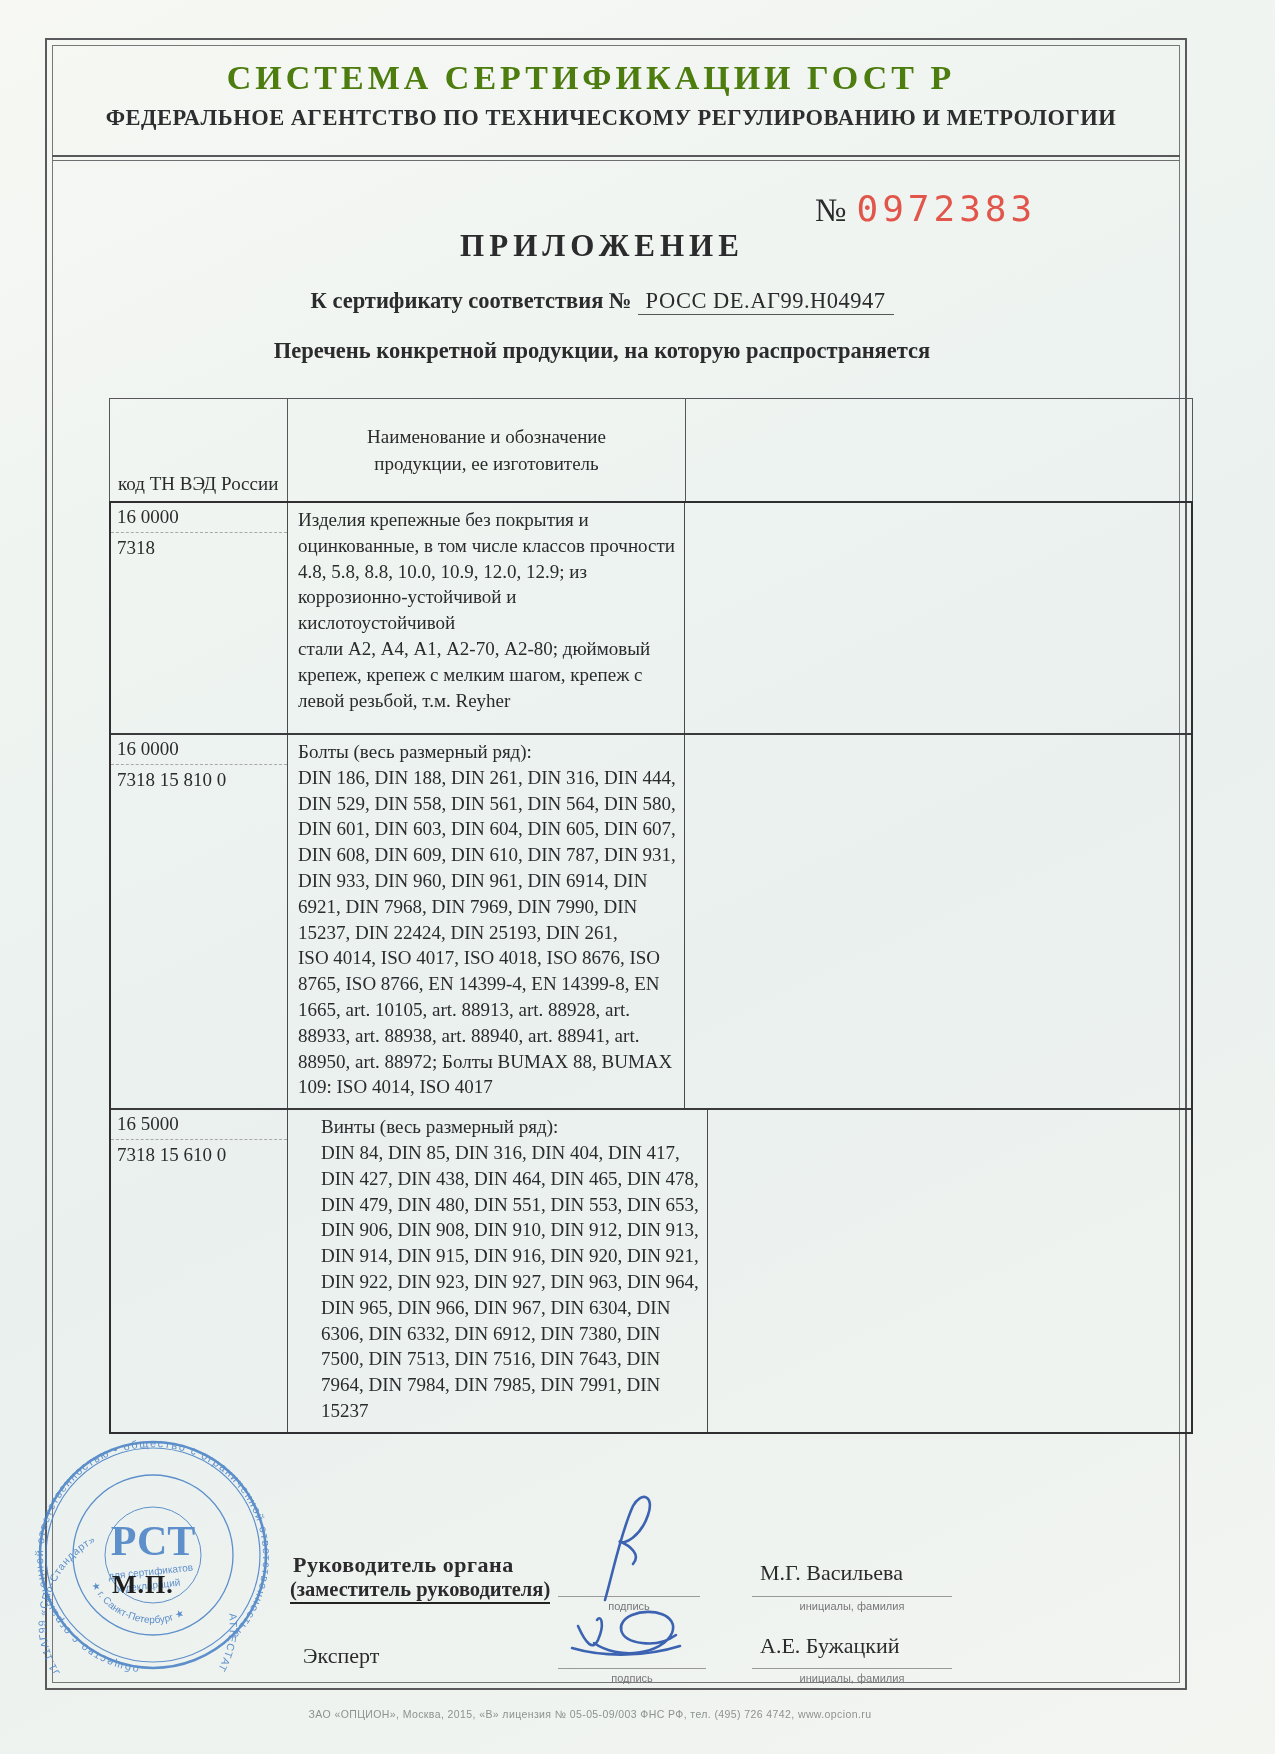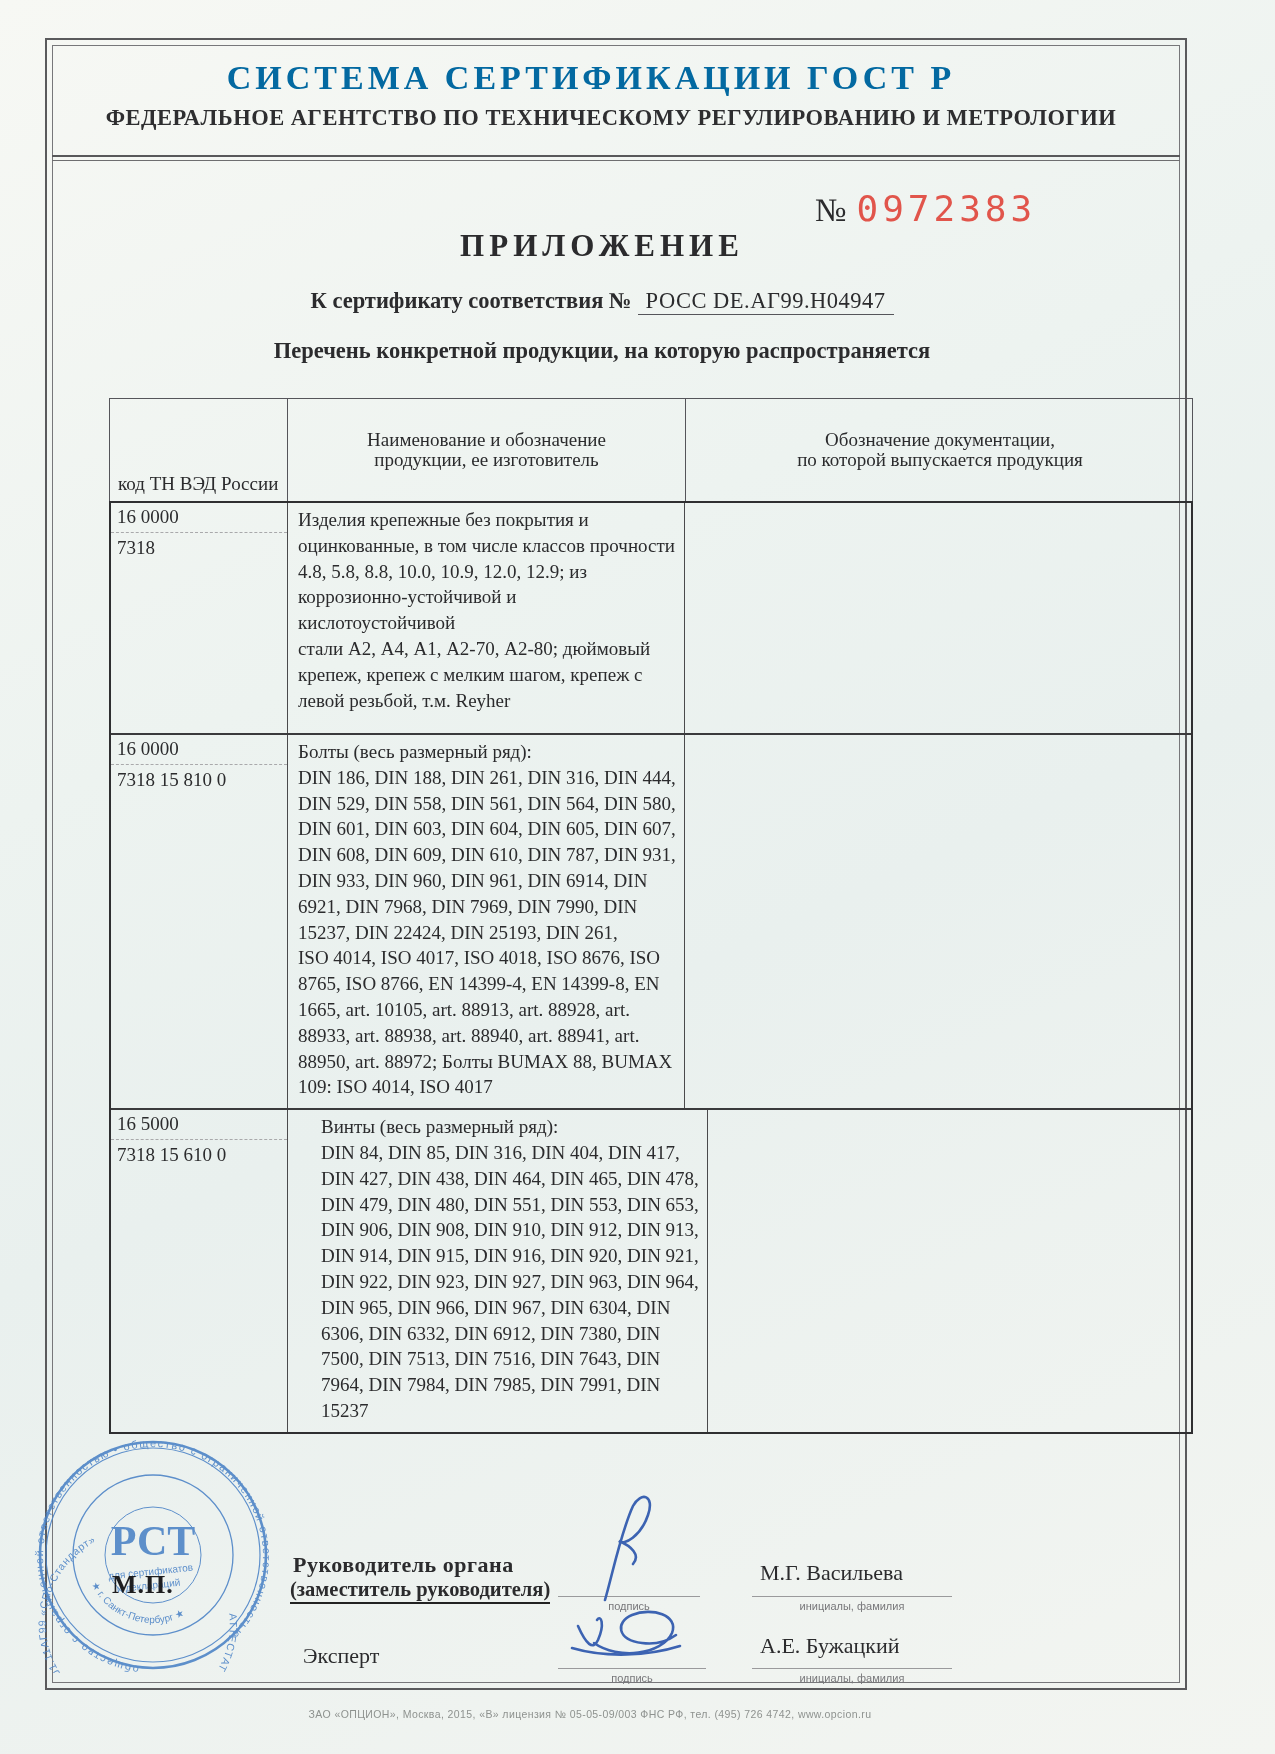--- a/index.html
+++ b/index.html
@@ -19,21 +19,21 @@
     position:absolute; inset:5px; border:1px solid #77777a; pointer-events:none;
   }
   .header-band {
     position:absolute; left:5px; right:5px; top:5px; height:112px;
     border-bottom:2px solid #58585a;
     text-align:center; padding-top:14px;
   }
   .header-band:after {
     content:""; position:absolute; left:0; right:0; bottom:-6px; border-bottom:1px solid #6e6e70;
   }
-  .h-title { font-size:34px; font-weight:bold; letter-spacing:4px; color:#0369a1; padding-right:50px; }
+  .h-title { font-size:34px; font-weight:bold; letter-spacing:4px; color:#4d7c0f; padding-right:50px; }
   .h-sub   { font-size:22.5px; font-weight:bold; letter-spacing:0.5px; margin-top:8px; color:#2e2e30; padding-right:10px; }
 
   .serial { position:absolute; left:768px; top:148px; display:flex; align-items:baseline; gap:10px; }
   .serial-label { font-size:33px; color:#2b2b2d; }
   .serial-num { font-family:"DejaVu Sans Mono", monospace; font-size:36px; letter-spacing:4px; color:#e1554b; }
 
   .center-col { position:absolute; left:0; width:1110px; text-align:center; }
   .appendix-title { top:188px; font-size:31px; font-weight:bold; letter-spacing:5px; }
   .cert-line { top:248px; font-size:22.5px; font-weight:bold; }
   .cert-line .num { font-weight:normal; border-bottom:1.5px solid #55555a; padding:0 8px 1px 8px; margin-left:6px; letter-spacing:0.5px; }
@@ -46,21 +46,21 @@
     border:1.5px solid #55555a; height:104px; background:transparent;
   }
   .t-head > div { position:relative; }
   .t-head .c1 { border-right:1.5px solid #55555a; display:flex; flex-direction:column; }
   .c1-top { flex:1; padding:8px 6px 0 8px; }
   .c1-top:after { content:""; position:absolute; left:0; right:0; top:50%; border-bottom:1px solid #8a8a8c; }
   .c1-bot { flex:1; display:flex; align-items:flex-end; padding:0 6px 6px 8px; }
   .t-head .c2 { border-right:1.5px solid #55555a; }
   .t-head .c2, .t-head .c3 {
     display:flex; align-items:center; justify-content:center; text-align:center;
-    white-space:pre-line; line-height:20px;
+    white-space:pre-line; line-height:27px;
   }
   .t-body { border:2.5px solid #2f2f31; border-top-width:2.5px; margin-top:-1px; }
   .t-row { display:grid; grid-template-columns:177px 397px 505px; border-bottom:2px solid #3a3a3c; }
   .t-row:last-child { border-bottom:none;gap:23px; }
   .t-row .cell-codes { border-right:1.5px solid #4a4a4c; }
   .t-row .cell-desc  { border-right:1.5px solid #4a4a4c; padding:4px 8px 8px 10px; white-space:pre-line; line-height:25.8px; }
   .t-row .cell-docs  { }
   .row-1 { min-height:232px; }
   .row-2 { min-height:352px; }
   .row-3 { min-height:300px; }
@@ -121,22 +121,20 @@
     <div>Перечень конкретной продукции,  на которую распространяется</div>
   </div>
 
   <div class="ptable">
     <div class="t-head">
       <div class="c1">
         <div class="c1-bot">код ТН ВЭД России</div>
       </div>
       <div class="c2">Наименование и обозначение
 продукции, ее изготовитель</div>
-      <div class="c3">Обозначение документации,
-по которой выпускается продукция</div>
     </div>
 
     <div class="t-body">
       <div class="t-row row-1">
         <div class="cell-codes">
           <div class="okp">16 0000</div>
           <div class="tnved">7318</div>
         </div>
         <div class="cell-desc">Изделия крепежные без покрытия и
 оцинкованные, в том числе классов прочности

